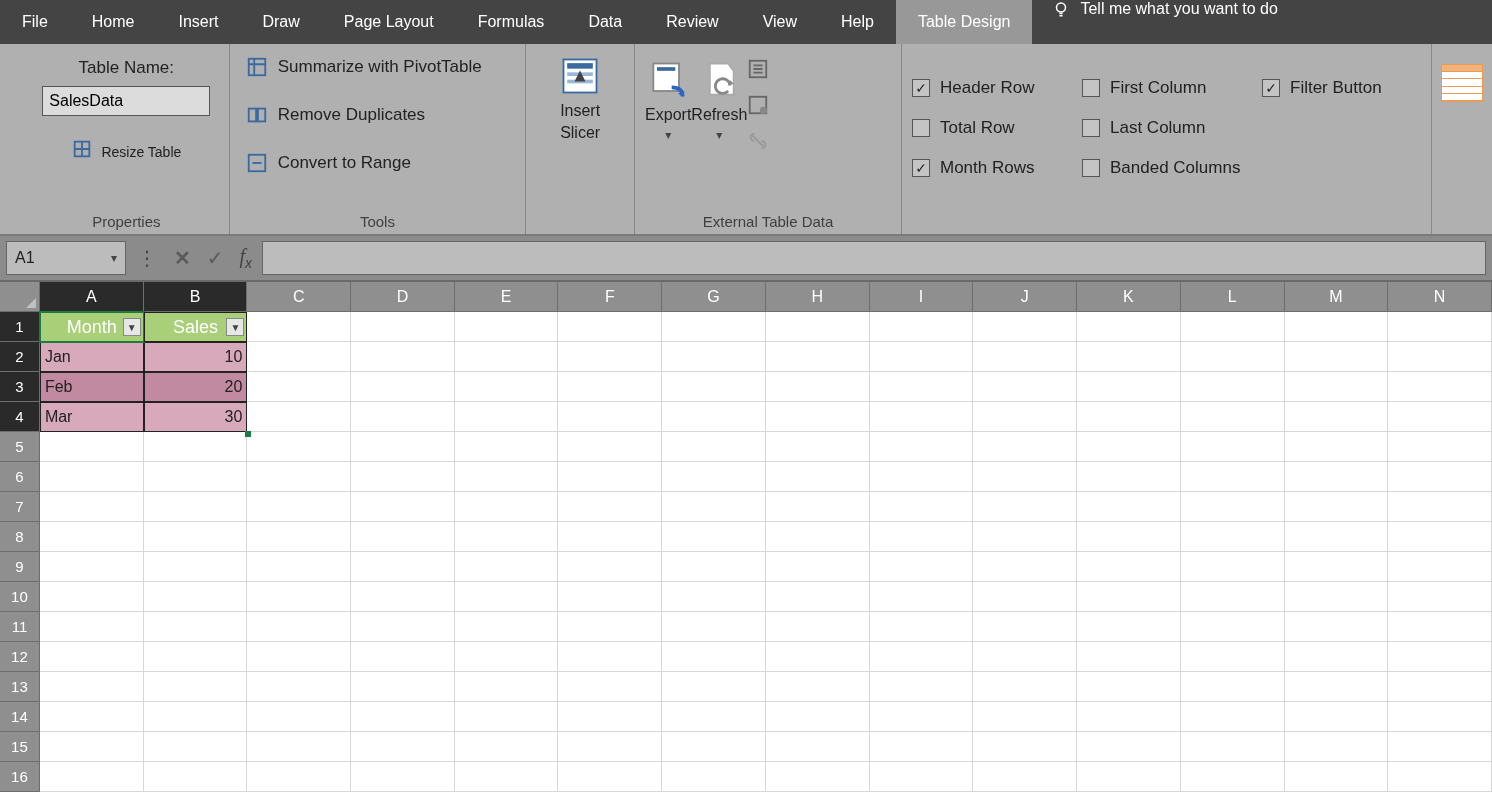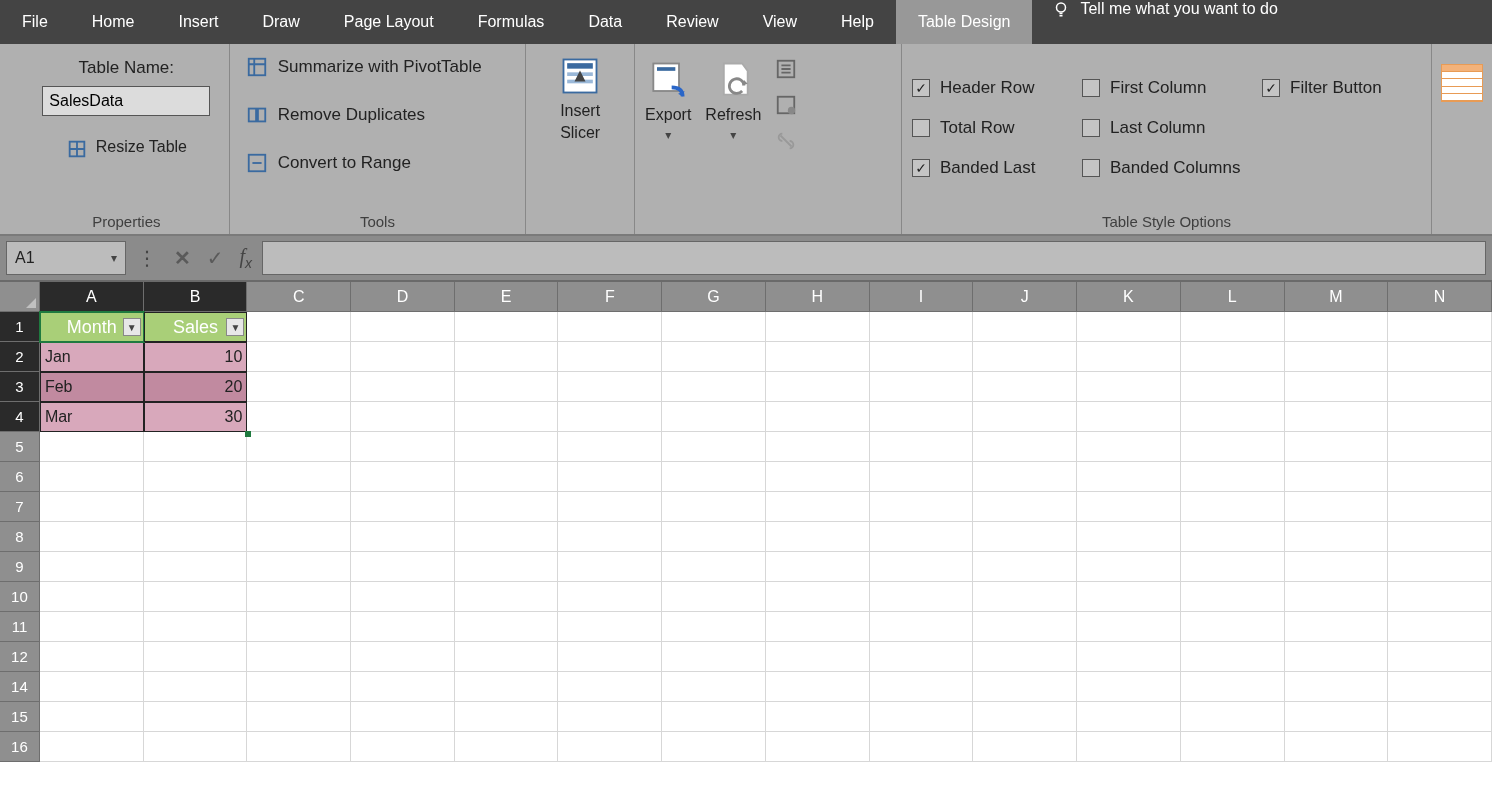--- a/index.html
+++ b/index.html
@@ -42,34 +42,34 @@
   }
   .rgroup-body { flex: 1; display: flex; flex-direction: column; }
 
   
   .grp-properties { width: 208px; align-items:center; }
   .tablename-lbl { font-size: 17px; color: #222; margin-top: 8px; margin-bottom:8px; }
   .tablename-input {
     width: 168px; height: 30px; background: #dcdcdc; border: 1px solid #555;
     padding: 2px 6px; font-size: 16px;
   }
-  .resize-row { display:flex; align-items:flex-start; gap:8px; margin-top:22px; font-size:16px; color:#222; }
+  .resize-row { display:flex; align-items:flex-end; gap:8px; margin-top:22px; font-size:14px; color:#222; }
 
   
   .grp-tools { width: 300px; }
   .tool-row { display:flex; align-items:center; gap:10px; margin: 6px 0 20px 6px; font-size:17px; color:#222; }
   .tool-icon { width:22px; height:22px; flex:0 0 22px; }
 
   
   .grp-slicer { width:110px; align-items:center; }
   .big-vertical { display:flex; flex-direction:column; align-items:center; gap:4px; font-size:16px; color:#222; margin-top:4px;}
   .big-icon { width:44px; height:44px; }
 
   .grp-external { width:270px; }
-  .ext-row { display:flex; align-items:flex-start; gap:14px; padding-top:4px; }
+  .ext-row { display:flex; align-items:flex-start; padding-top:4px; }
   .ext-right-btns { display:flex; flex-direction:column; gap:14px; margin-top:4px; }
   .small-icon { width:22px; height:22px; }
   .chev { font-size:12px; color:#444; }
 
   
   .grp-options { width:530px; }
   .opt-grid { display:grid; grid-template-columns: 170px 180px 160px; row-gap: 20px; margin-top:28px; font-size:17px; color:#222;}
   .chk { display:flex; align-items:center; gap:10px; }
   .chkbox { width:18px; height:18px; border:1.5px solid #555; background:#c4c4c4; display:flex; align-items:center; justify-content:center; }
   .chkbox.checked::after { content:"✓"; font-size:14px; color:#222; line-height:1; }
@@ -223,20 +223,21 @@
           <svg class="small-icon" viewBox="0 0 24 24" fill="none" stroke="#666" stroke-width="2">
               <rect x="3" y="3" width="18" height="18"></rect>
               <circle cx="18" cy="18" r="4" fill="#888" stroke="none"></circle>
             </svg>
           <svg class="small-icon" viewBox="0 0 24 24" fill="none" stroke="#999" stroke-width="2">
               <path d="M8 12a4 4 0 0 1 0-8M16 12a4 4 0 0 1 0 8M6 6l12 12"></path>
             </svg>
         </div>
       </div>
     </div>
+    <div class="rgroup-label">External Table Data</div>
   </div>
 
   <div class="rgroup grp-options">
     <div class="rgroup-body">
       <div class="opt-grid">
         <div class="chk">
             <span class="chkbox checked"></span>
             <span>Header Row</span>
           </div>
         <div class="chk">
@@ -253,30 +254,29 @@
             <span>Total Row</span>
           </div>
         <div class="chk">
             <span class="chkbox"></span>
             <span>Last Column</span>
           </div>
         <div></div>
 
         <div class="chk">
             <span class="chkbox checked"></span>
-            <span>Banded Last</span>
+            <span>Month Rows</span>
           </div>
         <div class="chk">
             <span class="chkbox"></span>
             <span>Banded Columns</span>
           </div>
         <div></div>
       </div>
     </div>
-    <div class="rgroup-label">Table Style Options</div>
   </div>
 
   <div class="rgroup grp-styles">
     <div class="style-thumb">
         <div></div>
         <div></div>
         <div></div>
         <div></div>
         <div></div>
       </div>
@@ -514,20 +514,37 @@
         <div class="cell"></div>
         <div class="cell"></div>
         <div class="cell"></div>
         <div class="cell"></div>
         <div class="cell"></div>
         <div class="cell"></div>
         <div class="cell"></div>
         <div class="cell"></div>
       </div>
       <div class="row">
+        <div class="row-h">13</div>
+        <div class="cell"></div>
+        <div class="cell"></div>
+        <div class="cell"></div>
+        <div class="cell"></div>
+        <div class="cell"></div>
+        <div class="cell"></div>
+        <div class="cell"></div>
+        <div class="cell"></div>
+        <div class="cell"></div>
+        <div class="cell"></div>
+        <div class="cell"></div>
+        <div class="cell"></div>
+        <div class="cell"></div>
+        <div class="cell"></div>
+      </div>
+      <div class="row">
         <div class="row-h">14</div>
         <div class="cell"></div>
         <div class="cell"></div>
         <div class="cell"></div>
         <div class="cell"></div>
         <div class="cell"></div>
         <div class="cell"></div>
         <div class="cell"></div>
         <div class="cell"></div>
         <div class="cell"></div>

